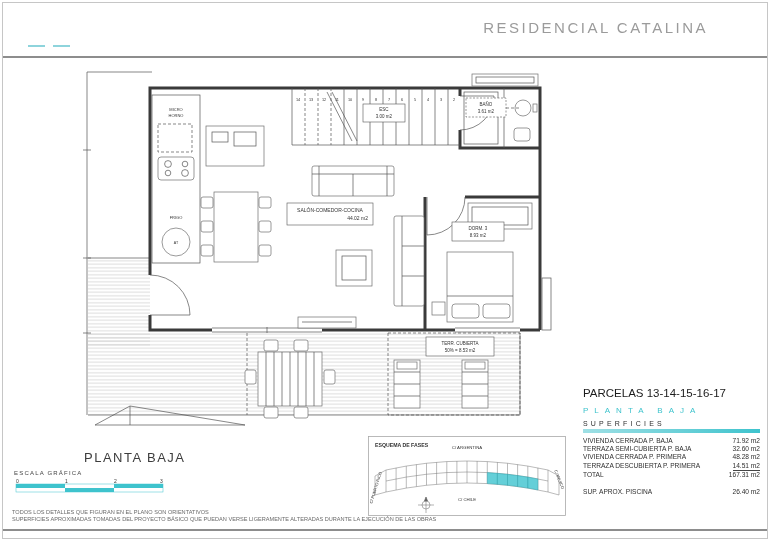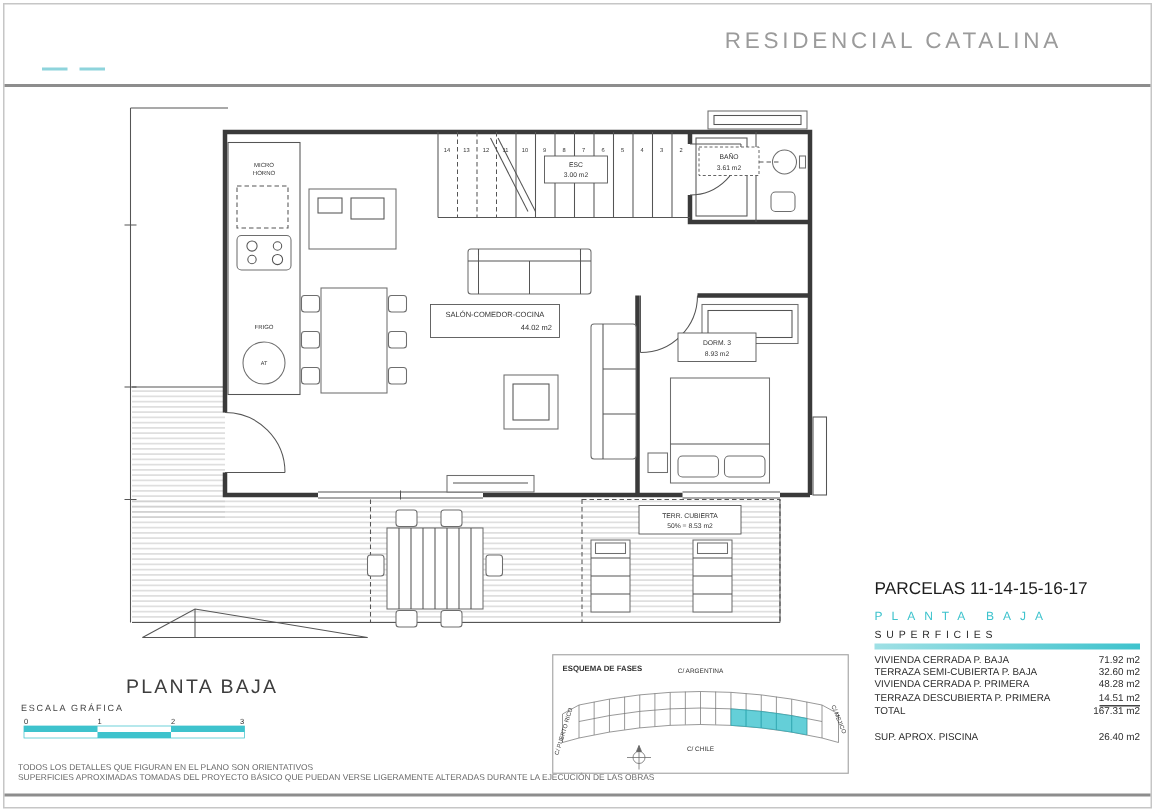--- a/index.html
+++ b/index.html
@@ -322,21 +322,21 @@
     <text x="190" y="44" font-size="4" fill="#444" text-anchor="middle" transform="rotate(68 190 44)">C/ MEJICO</text>
     <g stroke="#666" stroke-width="0.5" fill="none">
       <circle cx="58" cy="69" r="4"></circle>
       <line x1="58" y1="61" x2="58" y2="77"></line>
         <line x1="50" y1="69" x2="66" y2="69"></line>
       <path d="M58,61 L56.3,65 L59.7,65 Z" fill="#666"></path>
     </g>
   </svg>
 
   <div class="parcelas">
-    <div class="ptitle">PARCELAS 11-14-15-16-17</div>
+    <div class="ptitle">PARCELAS 13-14-15-16-17</div>
     <div class="sub">PLANTA BAJA</div>
     <div class="sec">SUPERFICIES</div>
     <div class="bar"></div>
     <div class="row">
       <span>VIVIENDA CERRADA P. BAJA</span>
         <span class="v">71.92 m2</span>
     </div>
     <div class="row">
       <span>TERRAZA SEMI-CUBIERTA P. BAJA</span>
         <span class="v">32.60 m2</span>

